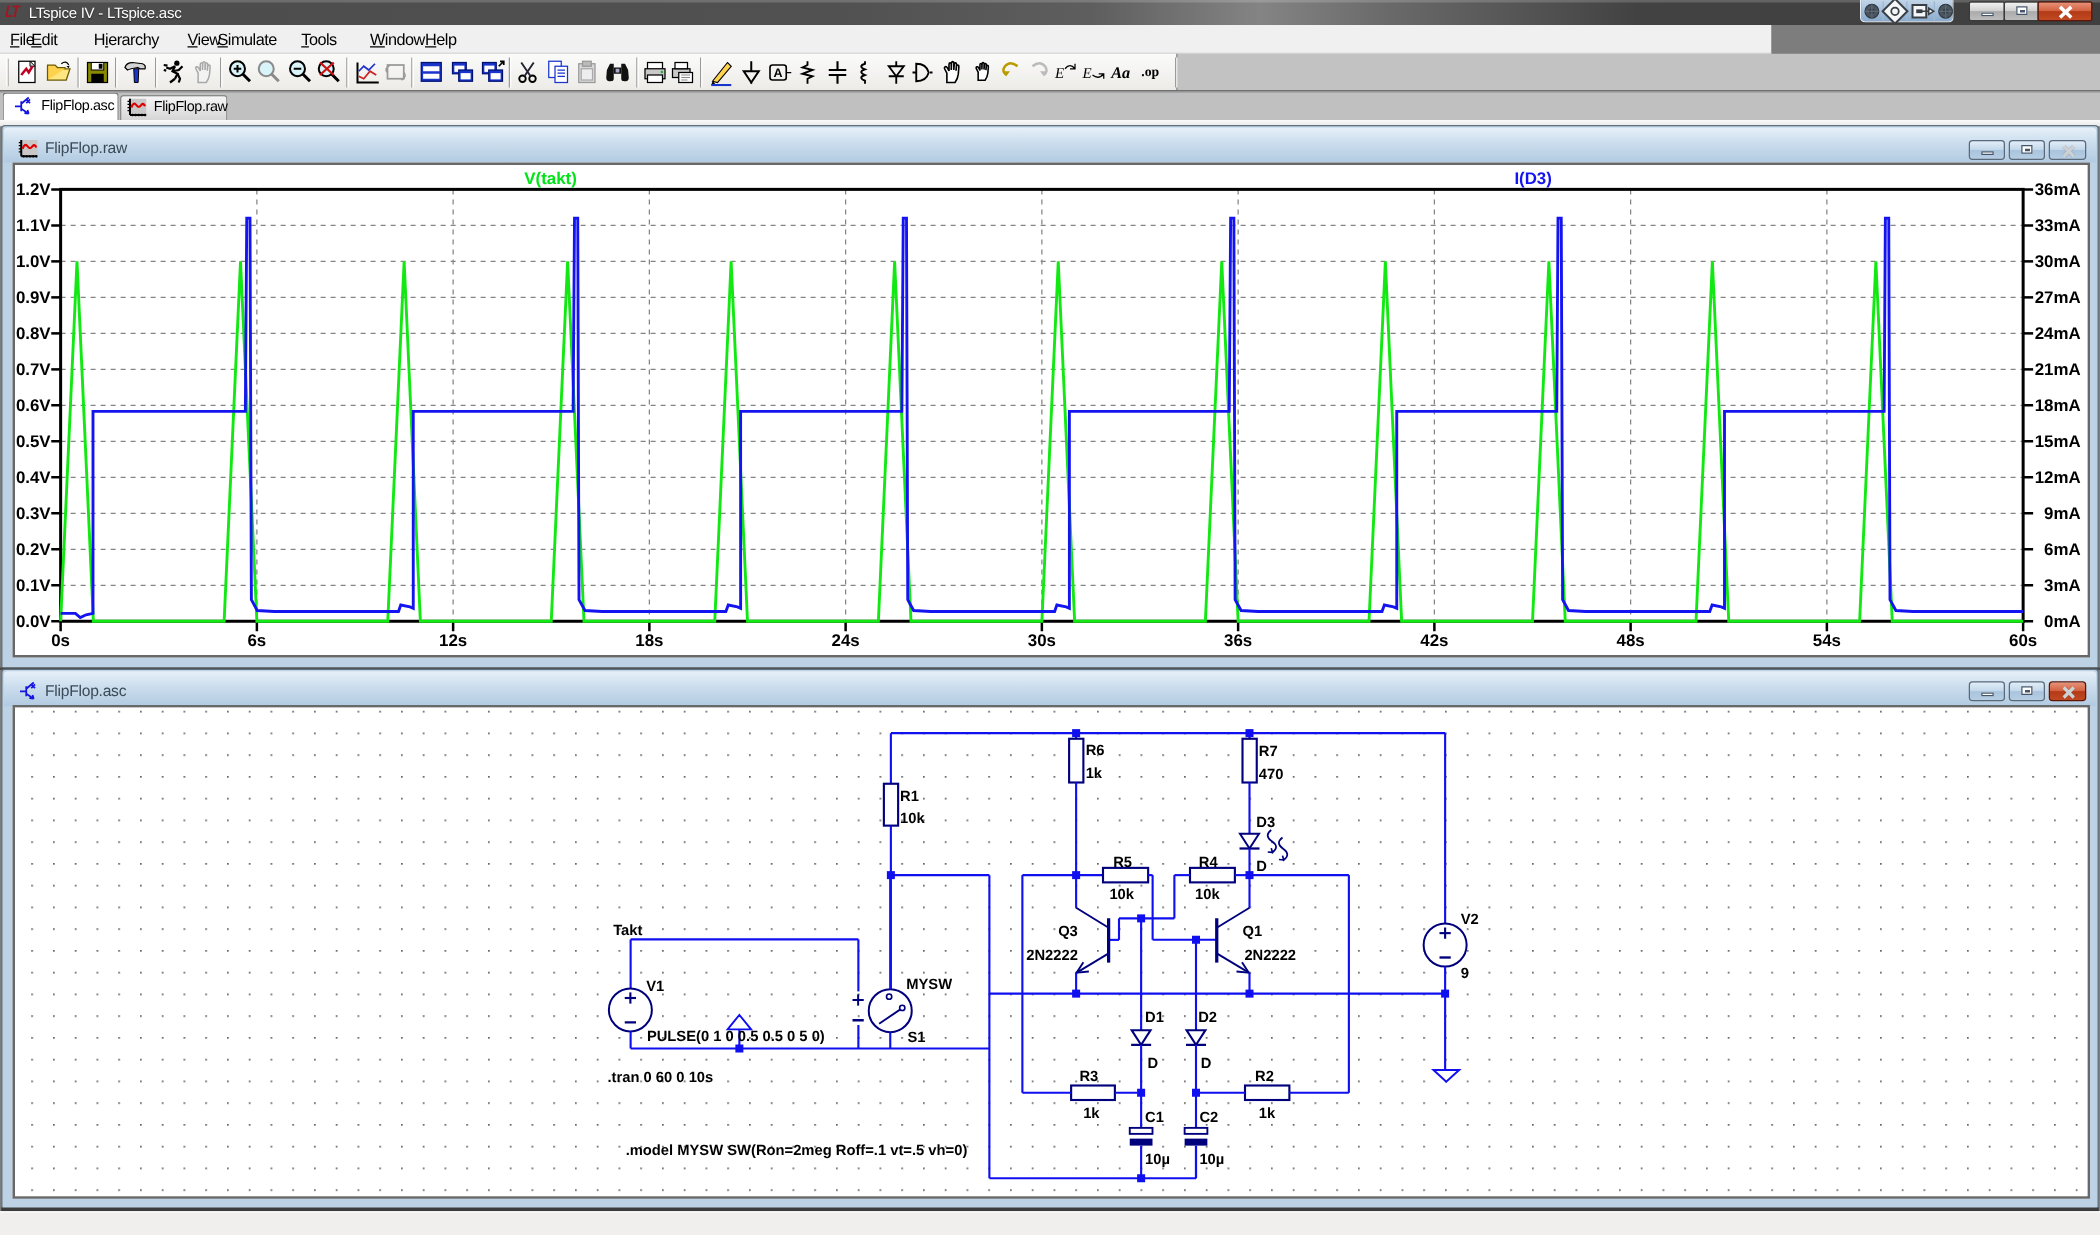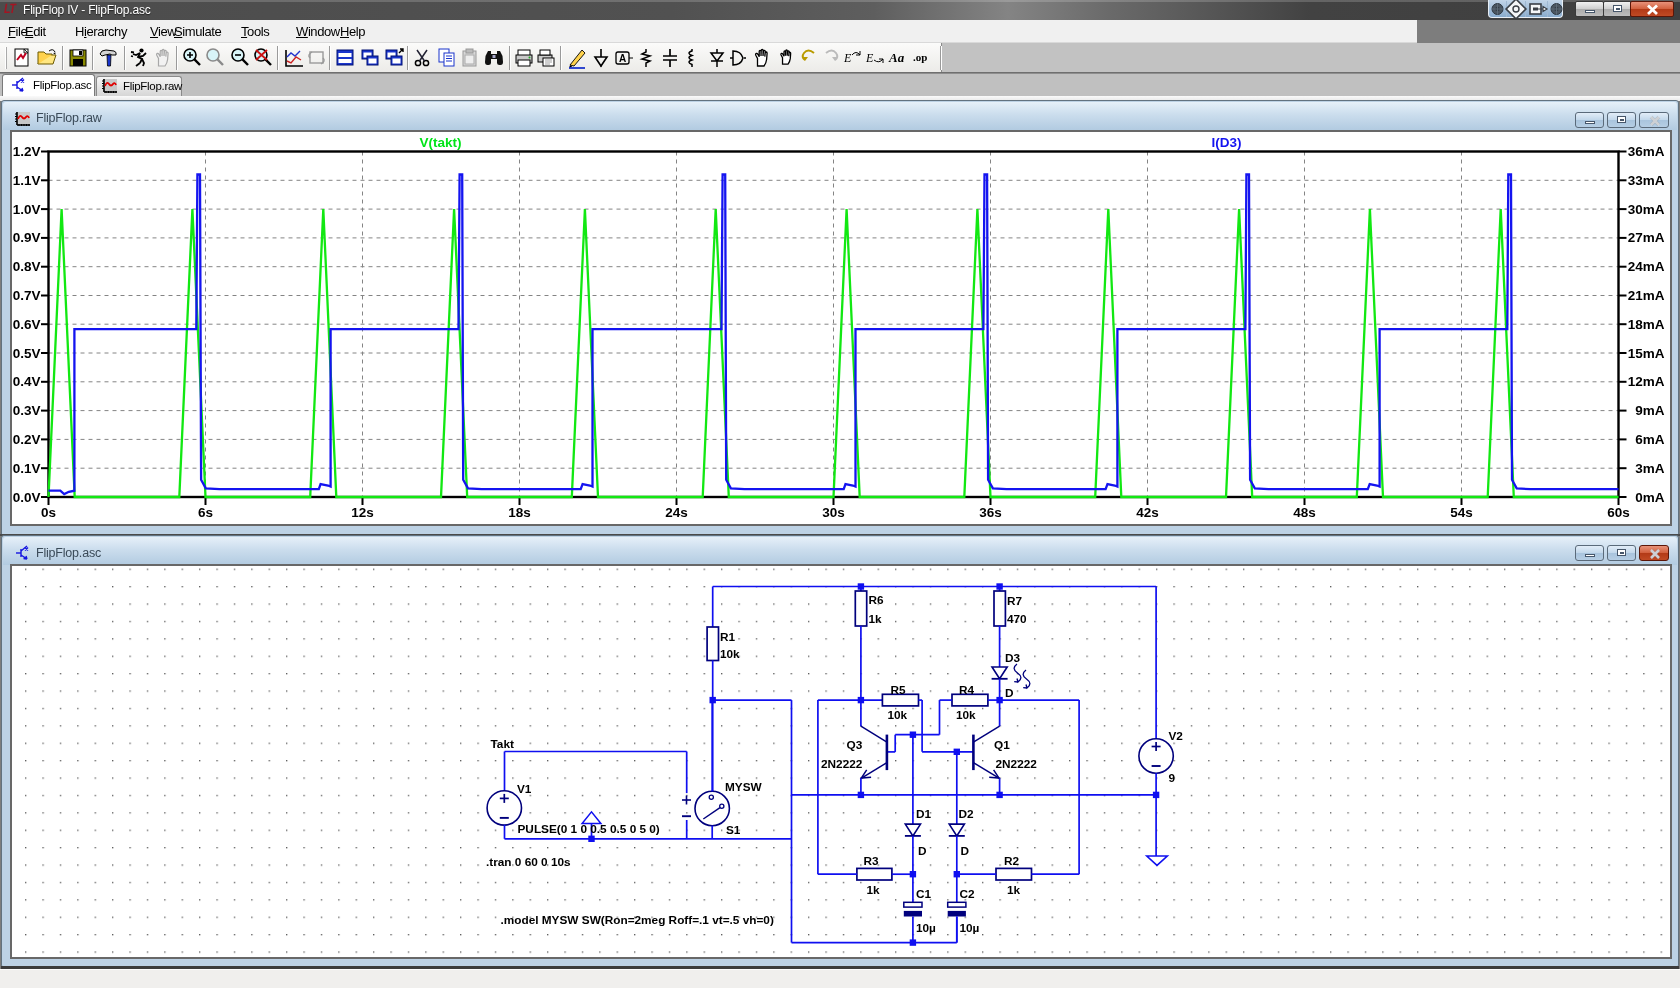--- a/index.html
+++ b/index.html
@@ -13,21 +13,21 @@
 .wtitle{position:absolute;left:1px;top:1px;right:1px;height:28px;background:linear-gradient(#e6f0f9,#cbdded 45%,#b2cbe1);border-radius:3px 3px 0 0;font-size:12.5px;letter-spacing:-0.2px;color:#3a4a58}
 .client{position:absolute;left:8px;top:29px;border:2px solid #686868;background:#fff}
 </style></head><body>
 <div class="titlebar">
 <svg width="16" height="16" viewBox="0 0 16 16" style="position:absolute;left:2px;top:1px">
       <g transform="translate(2.5,0) scale(0.78,1) skewX(-12)" font-family="Liberation Sans" font-weight="bold" font-size="13.5">
         <text x="1.5" y="12.5" fill="#a51422">L</text>
         <text x="8" y="12.5" fill="#a51422">T</text>
       </g>
     </svg>
-<span style="position:absolute;left:23px;top:3px;font-size:12px;letter-spacing:-0.2px;color:#fff;text-shadow:0 1px 1px rgba(0,0,0,.6)">FlipFlop IV - FlipFlop.asc</span>
+<span style="position:absolute;left:23px;top:3px;font-size:12px;letter-spacing:-0.2px;color:#fff;text-shadow:0 1px 1px rgba(0,0,0,.6)">LTspice IV - LTspice.asc</span>
 <div style="position:absolute;left:1488px;top:0px;width:75px;height:18px;background:linear-gradient(#c2d5e8,#89abcd);border:1.5px solid #e8eef5;border-top:none;border-radius:0 0 4px 4px"></div>
     <svg width="78" height="19" viewBox="0 0 78 19" style="position:absolute;left:1488px;top:0">
       <line x1="18.5" y1="1" x2="18.5" y2="17" stroke="#9fb8d2"></line>
       <line x1="37.5" y1="1" x2="37.5" y2="17" stroke="#9fb8d2"></line>
       <line x1="59.5" y1="1" x2="59.5" y2="17" stroke="#9fb8d2"></line>
       <circle cx="9.5" cy="9" r="5.5" fill="#4a5560" stroke="#2e3842"></circle>
       <circle cx="9.5" cy="9" r="2.2" fill="#333d46"></circle>
       <path d="M4 9 h11 M9.5 3.5 v11" stroke="#5d6a76" stroke-width="1"></path>
       <g transform="translate(28,9)">
         <rect x="-7" y="-7" width="14" height="14" transform="rotate(45)" fill="#f4f6f8" stroke="#3a3f46" stroke-width="1.6"></rect>

